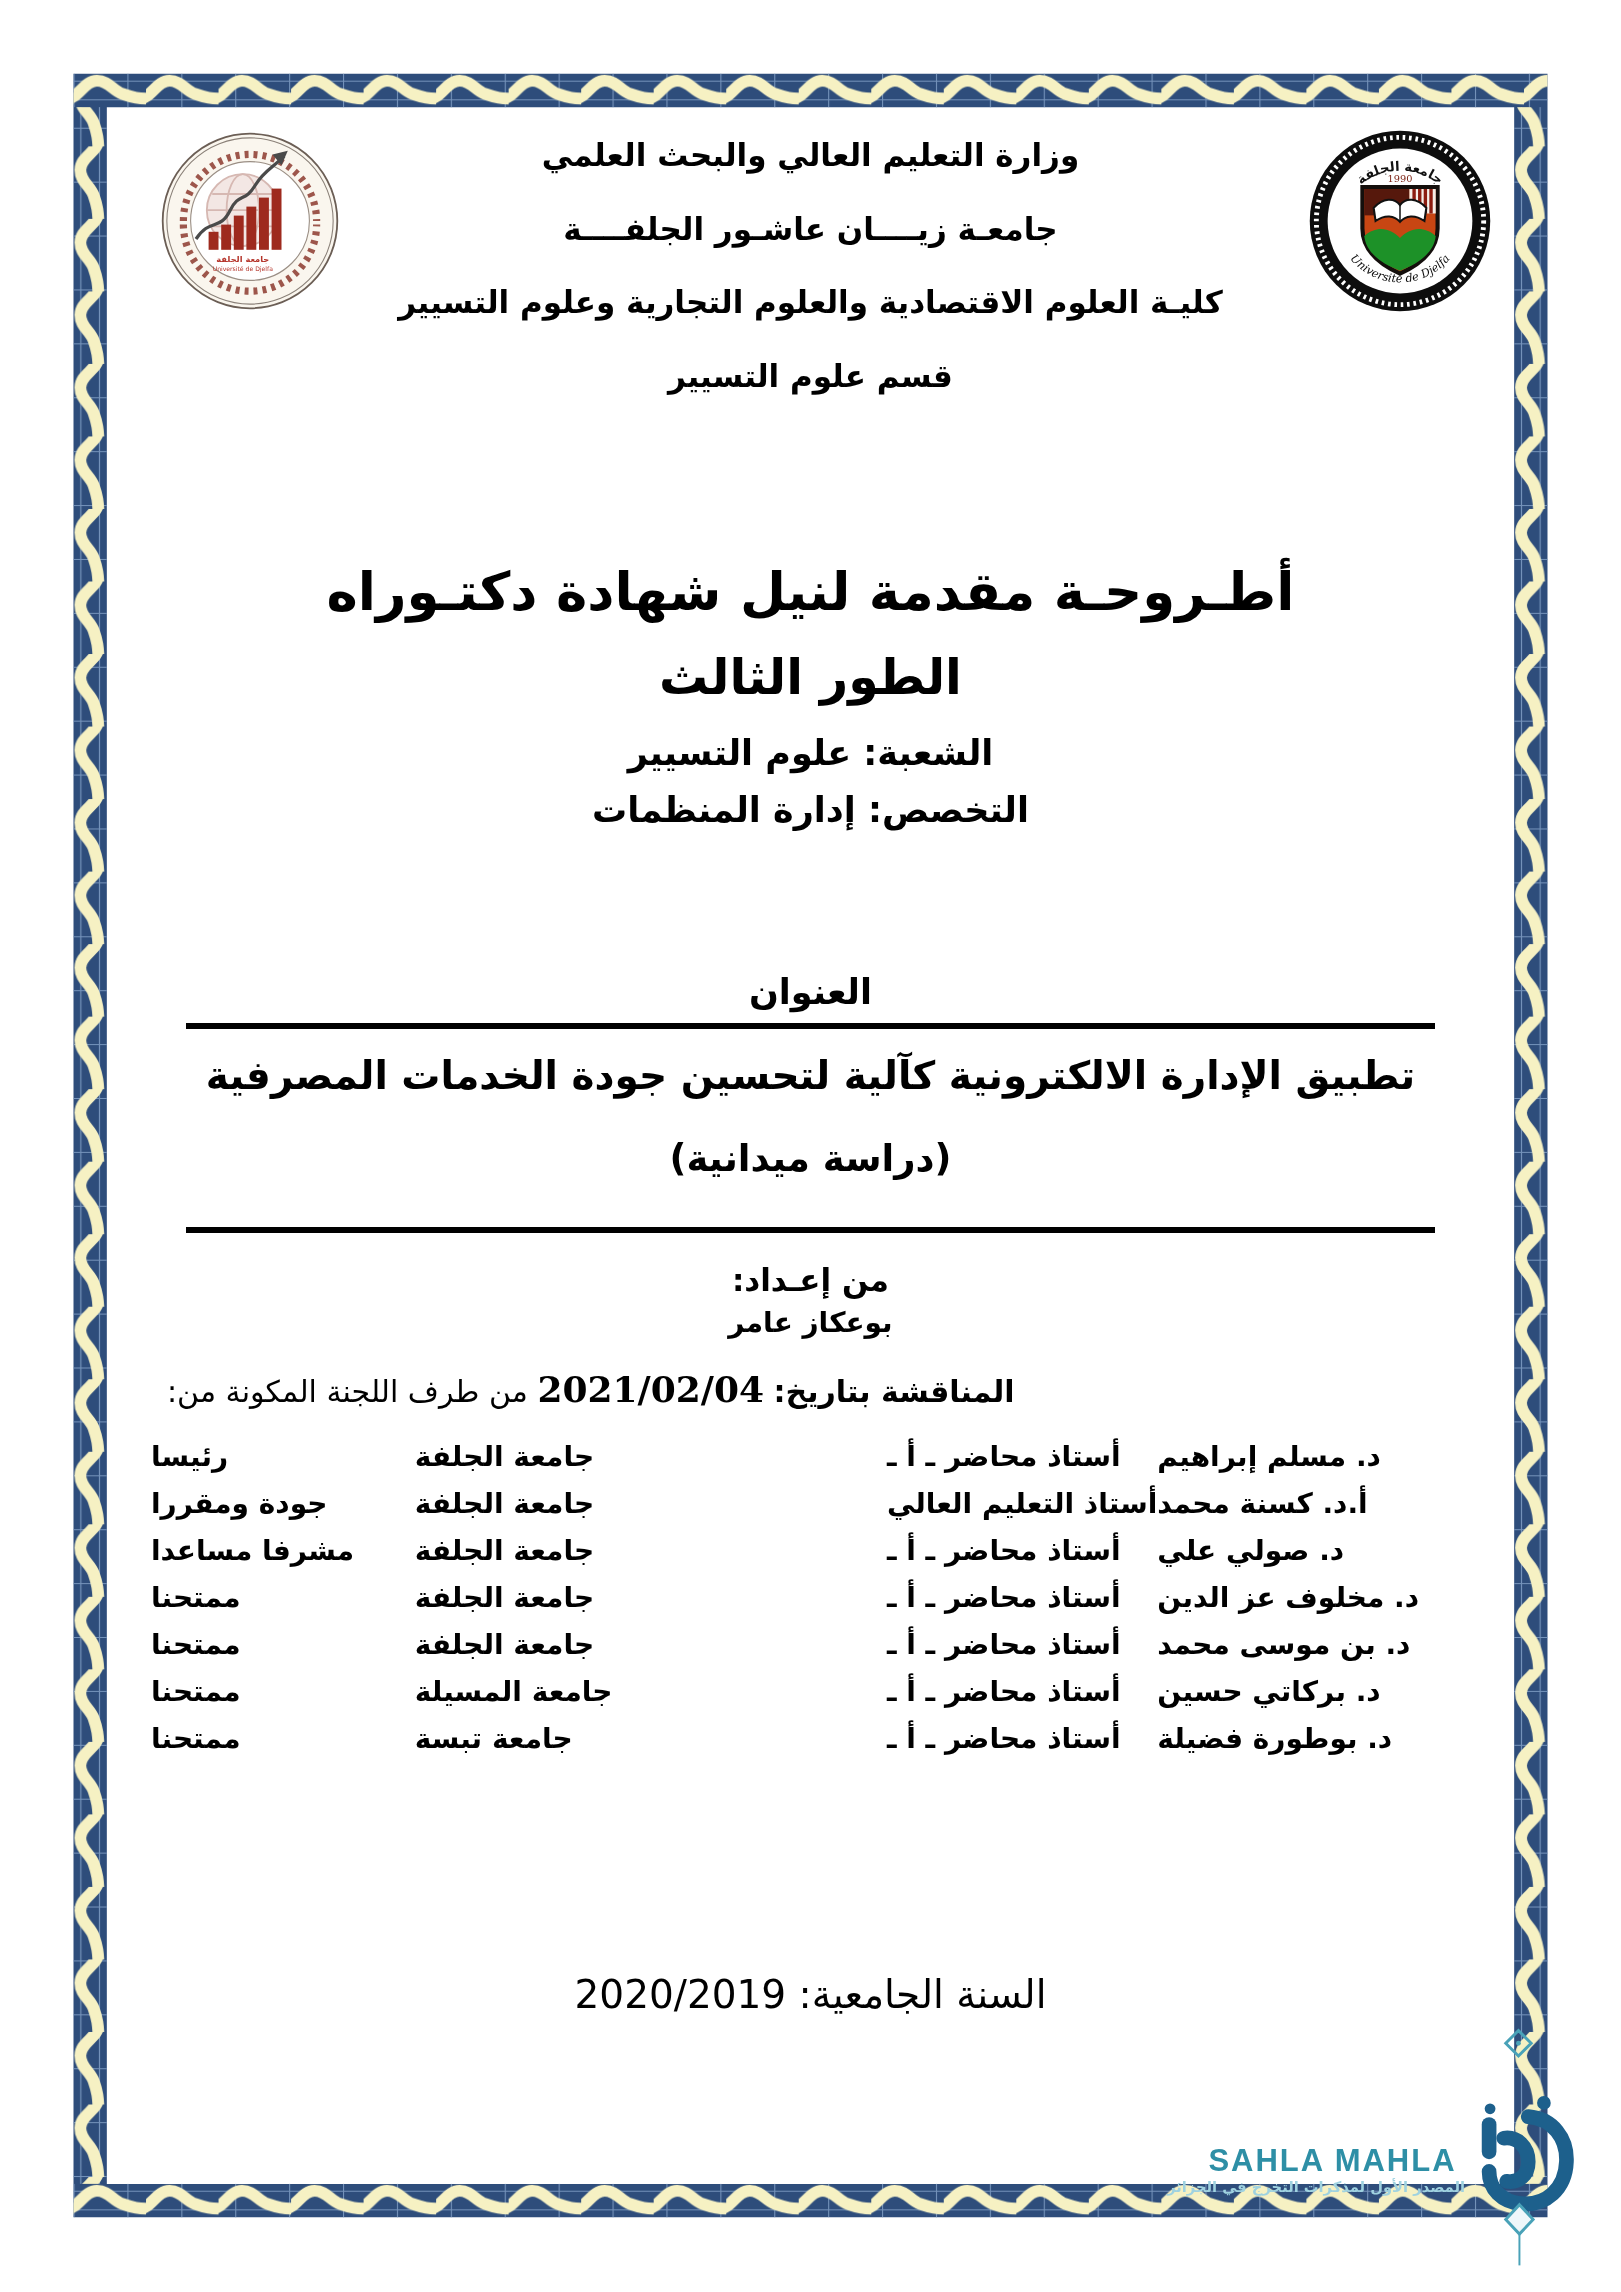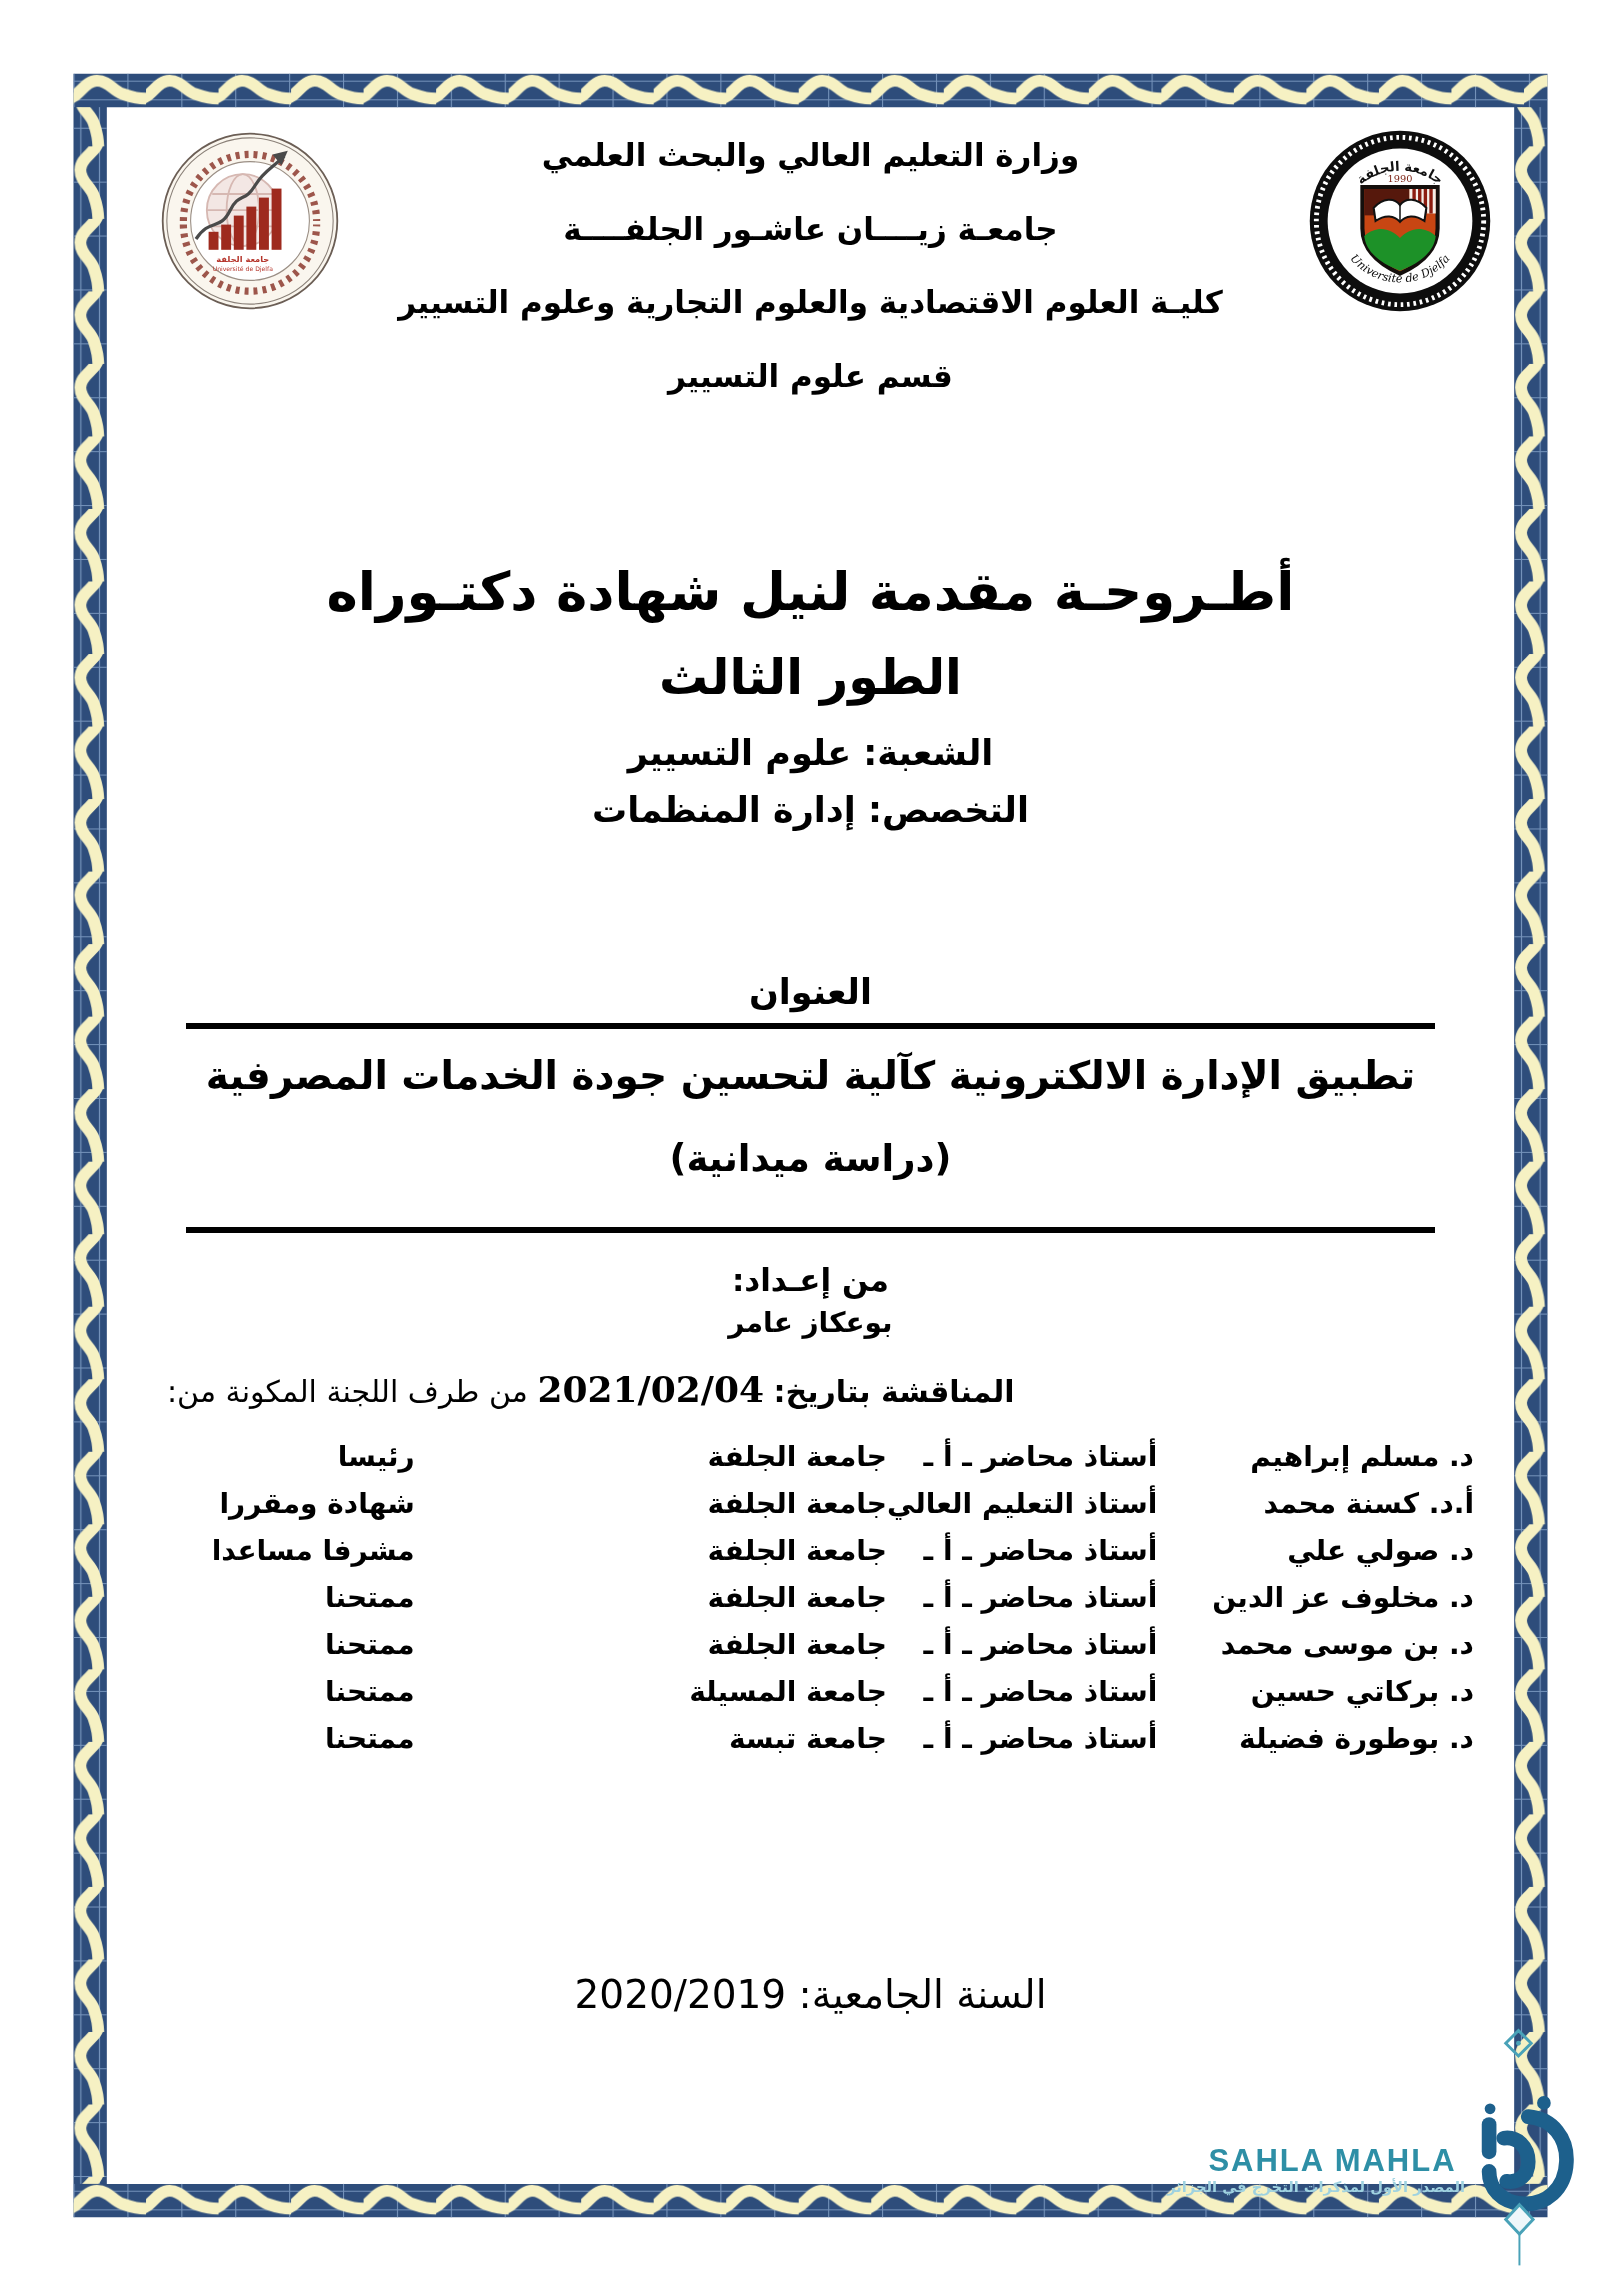--- a/index.html
+++ b/index.html
@@ -6,21 +6,21 @@
   .page{
     position:relative; width:1621px; height:2293px; background:#fff;
     font-family:"DejaVu Sans", sans-serif; direction:rtl; color:#000; overflow:hidden;
   }
   .abs{position:absolute;}
   svg{display:block;}
   .center-line{position:absolute; left:127px; right:127px; text-align:center; font-weight:700; white-space:nowrap;}
   .hline{font-size:31px;}
   .rule{position:absolute; left:186px; width:1249px; height:5.9px; background:#000;}
   .committee{position:absolute; left:151px; right:147px; top:1433px; border-collapse:collapse; width:1323px; direction:rtl;}
-  .committee td{font-weight:700; font-size:28px; height:47px; text-align:right; white-space:nowrap; padding:0;margin-top:15px;}
+  .committee td{font-weight:700; font-size:28px; height:47px; text-align:left; white-space:nowrap; padding:0;margin-top:15px;}
   .defense-line{position:absolute; right:137px; left:167px; top:1368px; text-align:left; font-size:30px; white-space:nowrap;}
   .defense-line .date{font-weight:700; font-size:36px; font-family:"DejaVu Serif", serif;}
   .defense-line .pfx{font-weight:700;}
   .brand{
     position:absolute; left:1203px; top:2143px; width:259px; direction:ltr;
     font-family:"Liberation Sans", sans-serif; font-weight:700; font-size:31px;
     letter-spacing:2px; color:#2e8fa6; text-align:center; white-space:nowrap;
   }
   .tagline{
     position:absolute; left:1191px; top:2178px; width:274px; font-size:14.7px;
@@ -157,21 +157,21 @@
       <tr>
         <td>د. مسلم إبراهيم</td>
         <td>أستاذ محاضر ـ أ ـ</td>
         <td>جامعة الجلفة</td>
         <td>رئيسا</td>
       </tr>
       <tr>
         <td>أ.د. كسنة محمد</td>
         <td>أستاذ التعليم العالي</td>
         <td>جامعة الجلفة</td>
-        <td>شهادة ومقررا</td>
+        <td>جودة ومقررا</td>
       </tr>
       <tr>
         <td>د. صولي علي</td>
         <td>أستاذ محاضر ـ أ ـ</td>
         <td>جامعة الجلفة</td>
         <td>مشرفا مساعدا</td>
       </tr>
       <tr>
         <td>د. مخلوف عز الدين</td>
         <td>أستاذ محاضر ـ أ ـ</td>

